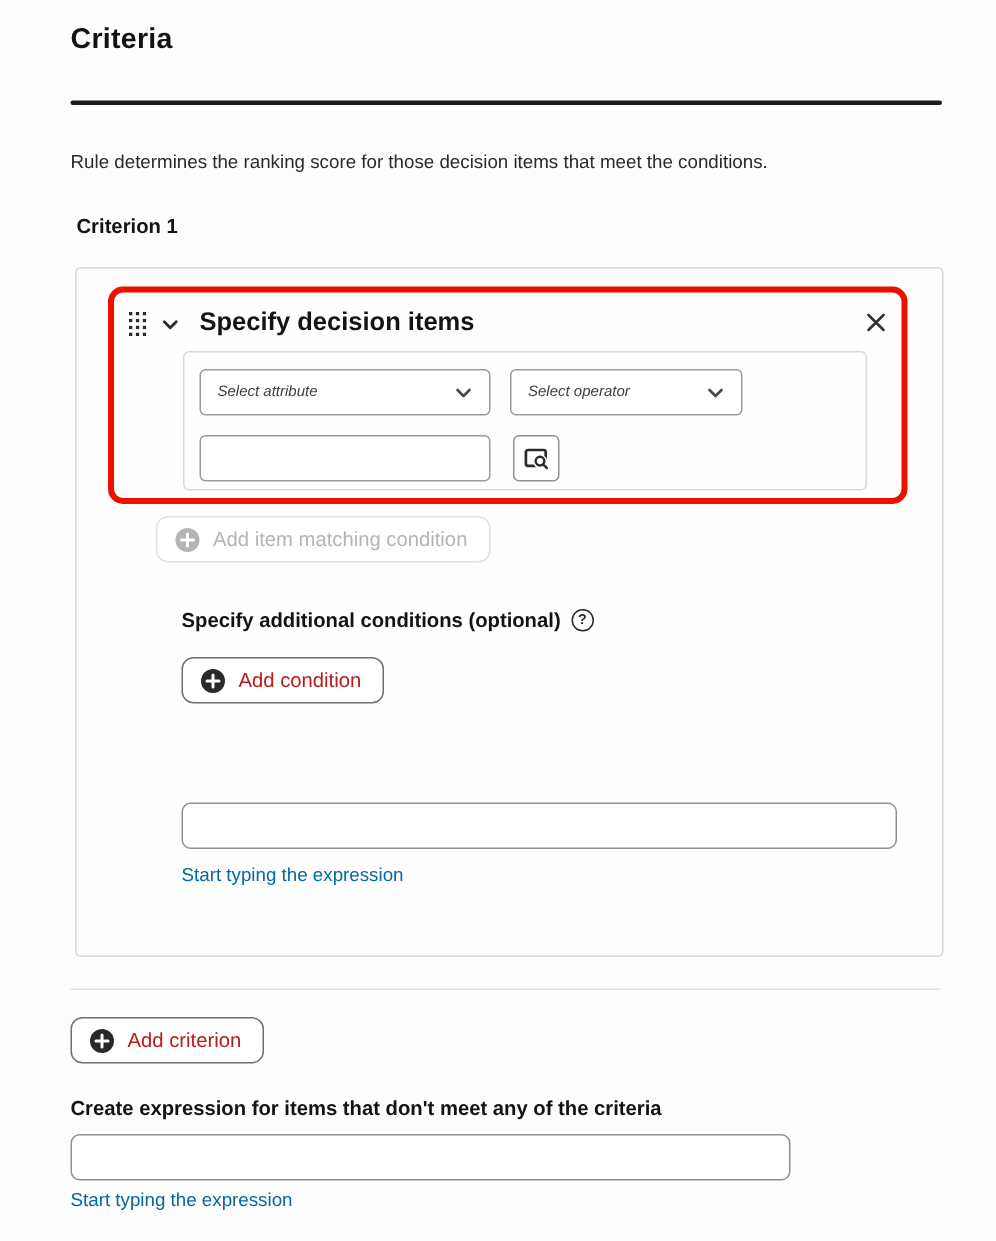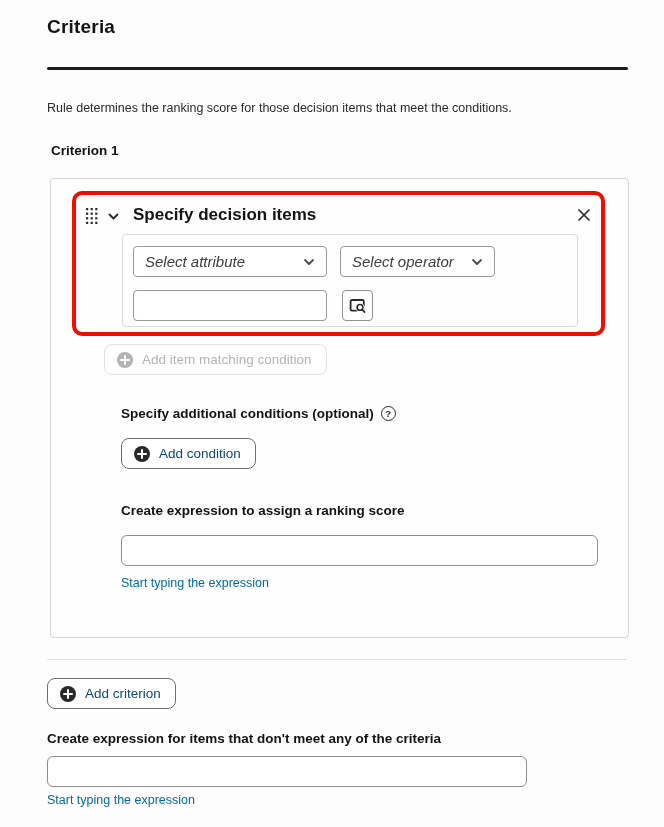--- a/index.html
+++ b/index.html
@@ -23,34 +23,34 @@
 
   .drag-handle { left:86px; top:206px; width:14px; height:20px; display:flex; align-items:center; }
   .chev-btn { left:104px; top:207px; width:18px; height:18px; display:flex; align-items:center; justify-content:center; cursor:pointer; background:none; border:none; }
   .module-title { left:133px; top:205px; font-size:17px; font-weight:700; }
   .close-btn { left:571px; top:202px; width:26px; height:26px; display:flex; align-items:center; justify-content:center; background:none; border:none; cursor:pointer; }
 
   .group-box { left:122px; top:234px; width:456px; height:93px; border:1px solid #dadada; border-radius:4px; background:#fefefe; }
 
   .select { height:31px; background:#fff; border:1px solid #9a9a9a; border-radius:4px;
             display:flex; align-items:center; justify-content:space-between; padding:0 11px; cursor:pointer; }
-  .select .ph { font-size:15px; font-style:italic; color:#3f3f3f; }
+  .select .ph { font-size:10px; font-style:italic; color:#3f3f3f; }
   .sel-attr { left:133px; top:246px; width:194px; }
   .sel-op   { left:340px; top:246px; width:155px; }
 
   .text-input { height:31px; background:#fff; border:1px solid #9a9a9a; border-radius:4px;
                 font-family:"Liberation Sans", sans-serif; font-size:13px; padding:0 10px; color:#131313; }
   .val-input { left:133px; top:290px; width:194px; }
 
   .search-btn { left:342px; top:290px; width:31px; height:31px; background:#fff; border:1px solid #8f8f8f;
                 border-radius:4px; display:flex; align-items:center; justify-content:center; cursor:pointer; }
 
   .btn { display:inline-flex; align-items:center; gap:8px; height:31px; padding:0 14px 0 11px;
          background:#fff; border:1px solid #6e6e6e; border-radius:8px; font-family:"Liberation Sans", sans-serif;
-         font-size:13.5px; font-weight:400; color:#0c4a6e; cursor:pointer; white-space:nowrap; }
+         font-size:13.5px; font-weight:400; color:#b91c1c; cursor:pointer; white-space:nowrap; }
   .btn .plus { color:#292929; }
   .btn.disabled { border-color:#e2e2e2; color:#b4b4b4; cursor:default; }
   .btn.disabled .plus { color:#b4b4b4; }
 
   .add-item-btn { left:104px; top:344px; }
   .add-cond-btn { left:121px; top:438px; }
   .add-crit-btn { left:47px;  top:678px; }
 
   .section-heading { font-size:13.5px; font-weight:700; color:#131313; display:flex; align-items:flex-start; gap:7px; }
   .h-add-cond { left:121px; top:406px; }
@@ -178,21 +178,20 @@
     <span class="plus">
       <svg width="18" height="18" viewBox="0 0 18 18">
         <circle cx="9" cy="9" r="8" fill="currentColor"></circle>
         <line x1="9" y1="5" x2="9" y2="13" stroke="#fff" stroke-width="2" stroke-linecap="round"></line>
         <line x1="5" y1="9" x2="13" y2="9" stroke="#fff" stroke-width="2" stroke-linecap="round"></line>
       </svg>
     </span>
     <span>Add condition</span>
   </button>
 
-  <div class="abs section-heading h-ranking">Create expression to assign a ranking score</div>
 
   <input class="abs text-input ranking-input" placeholder="" style="">
 
   <div class="abs hint hint-ranking">Start typing the expression</div>
 
   <div class="abs thin-divider"></div>
 
   <button class="abs btn add-crit-btn">
     <span class="plus">
       <svg width="18" height="18" viewBox="0 0 18 18">

